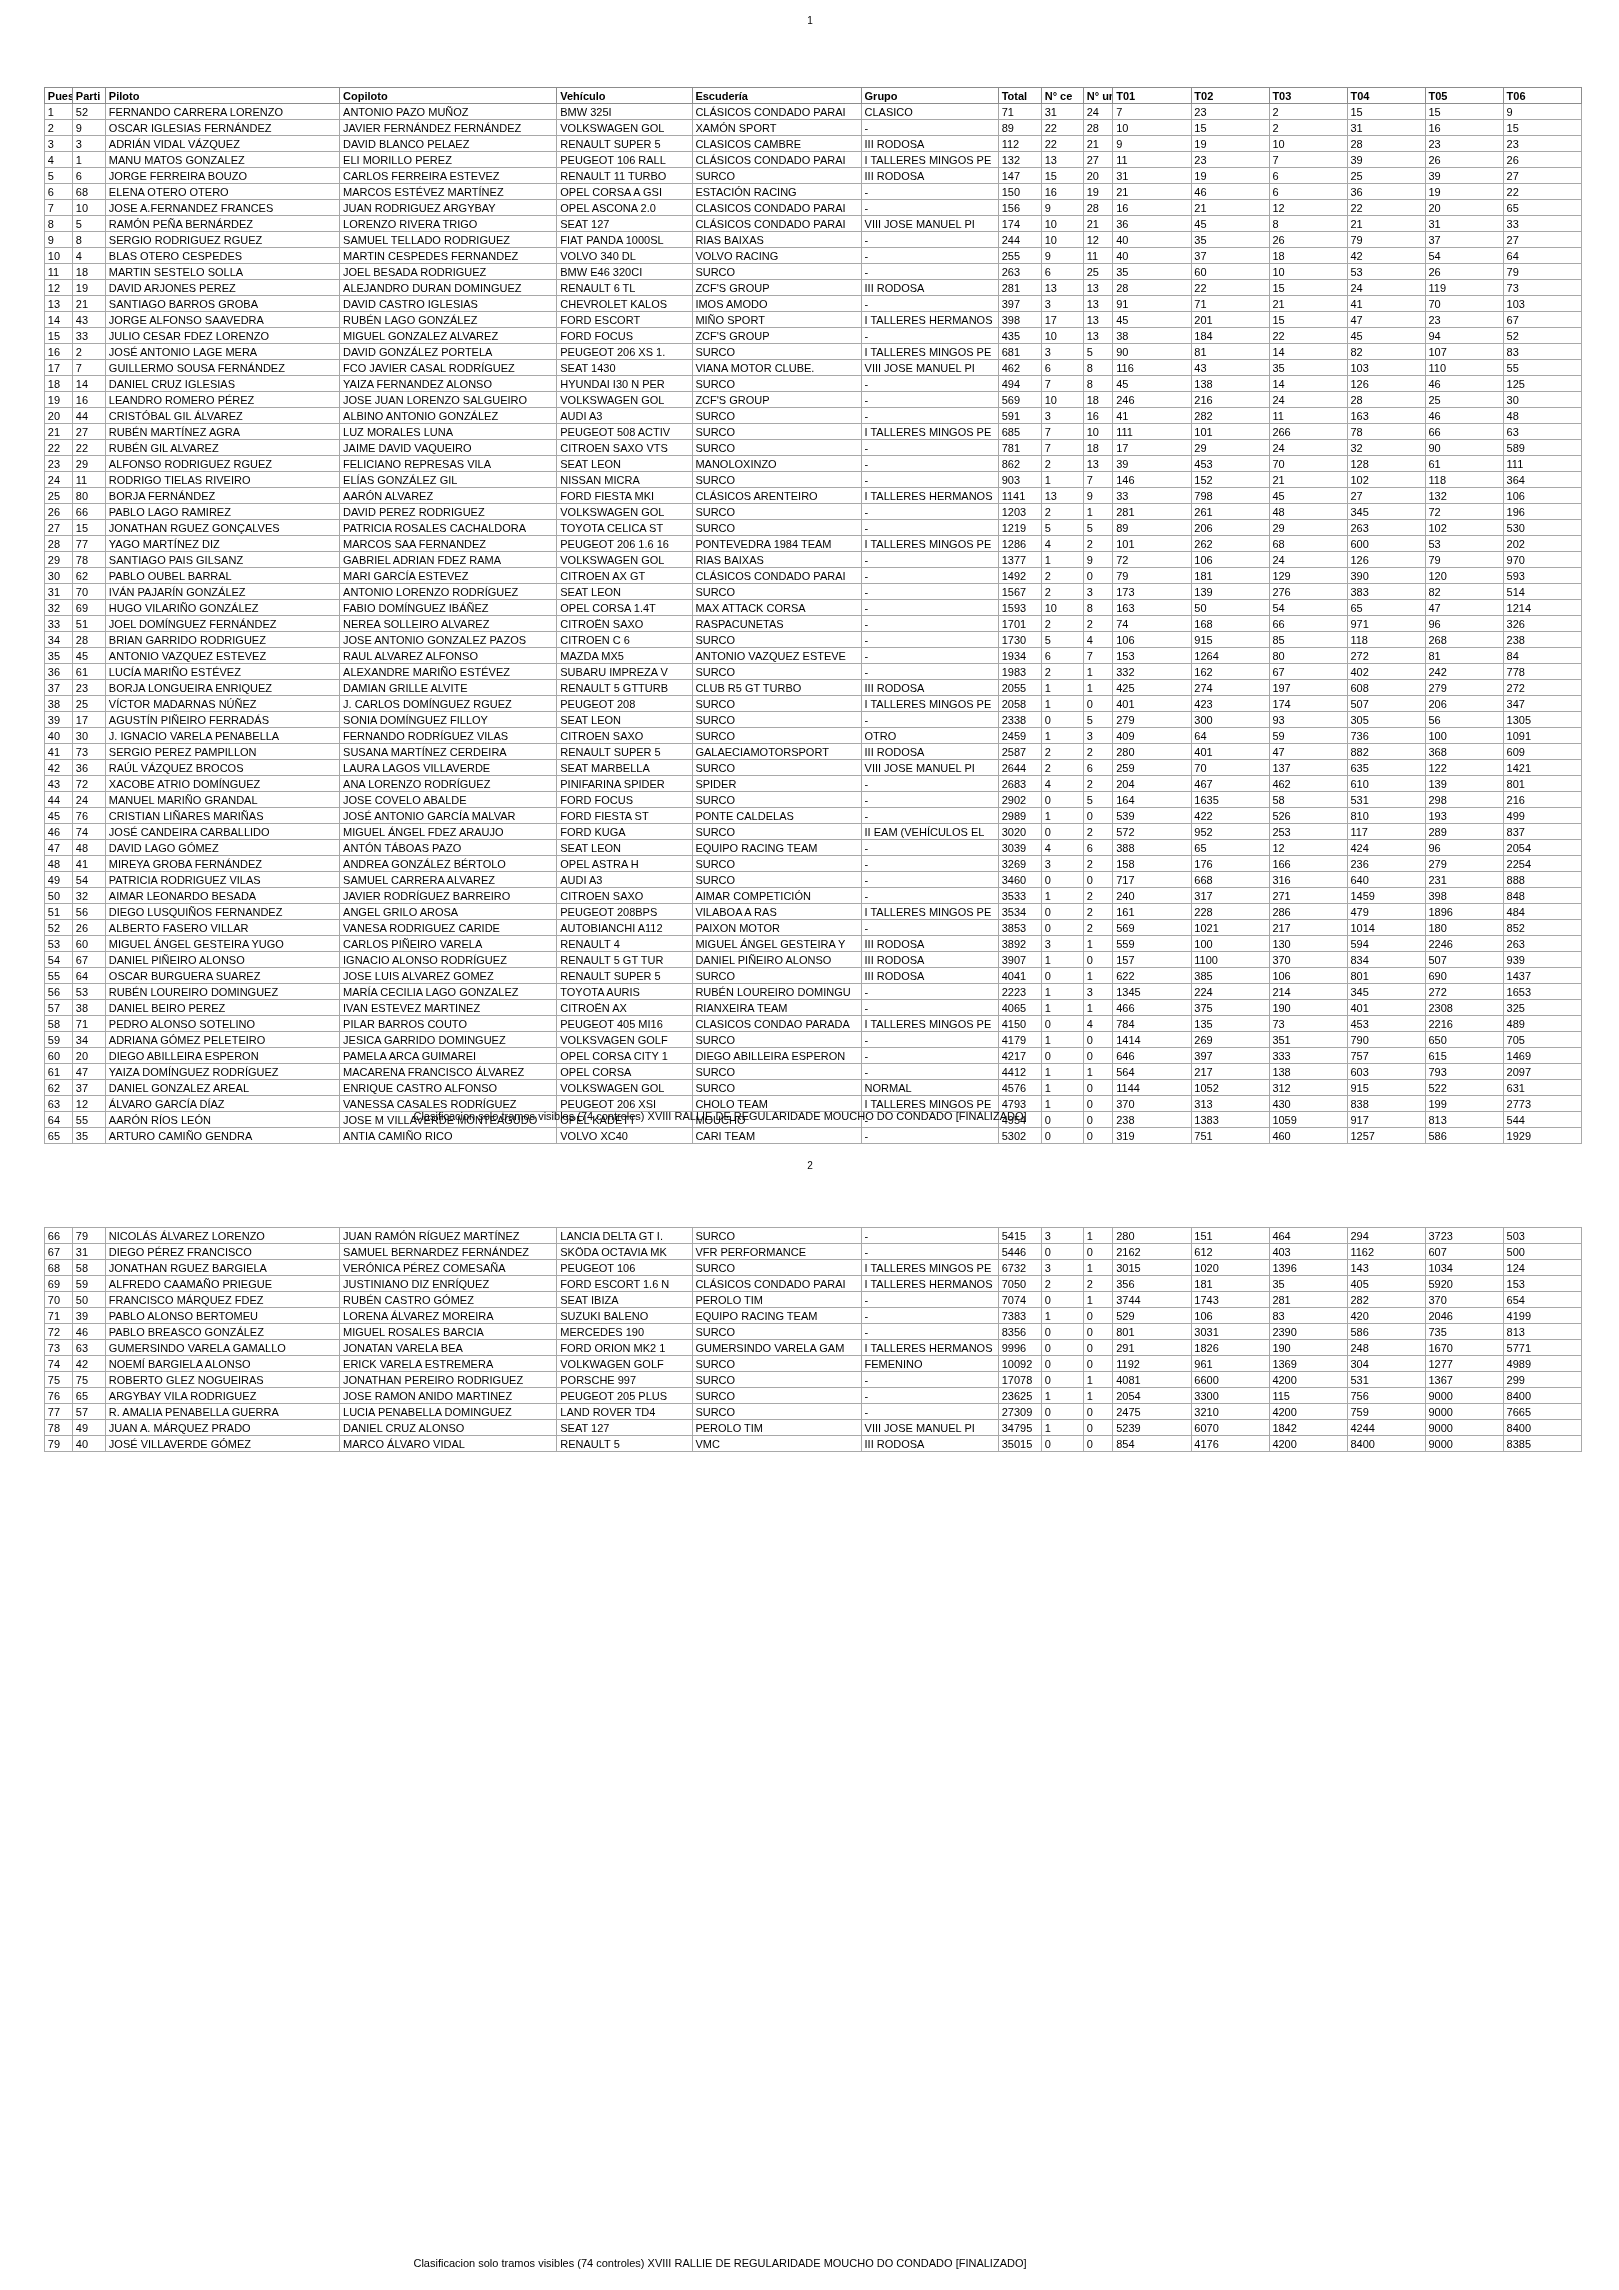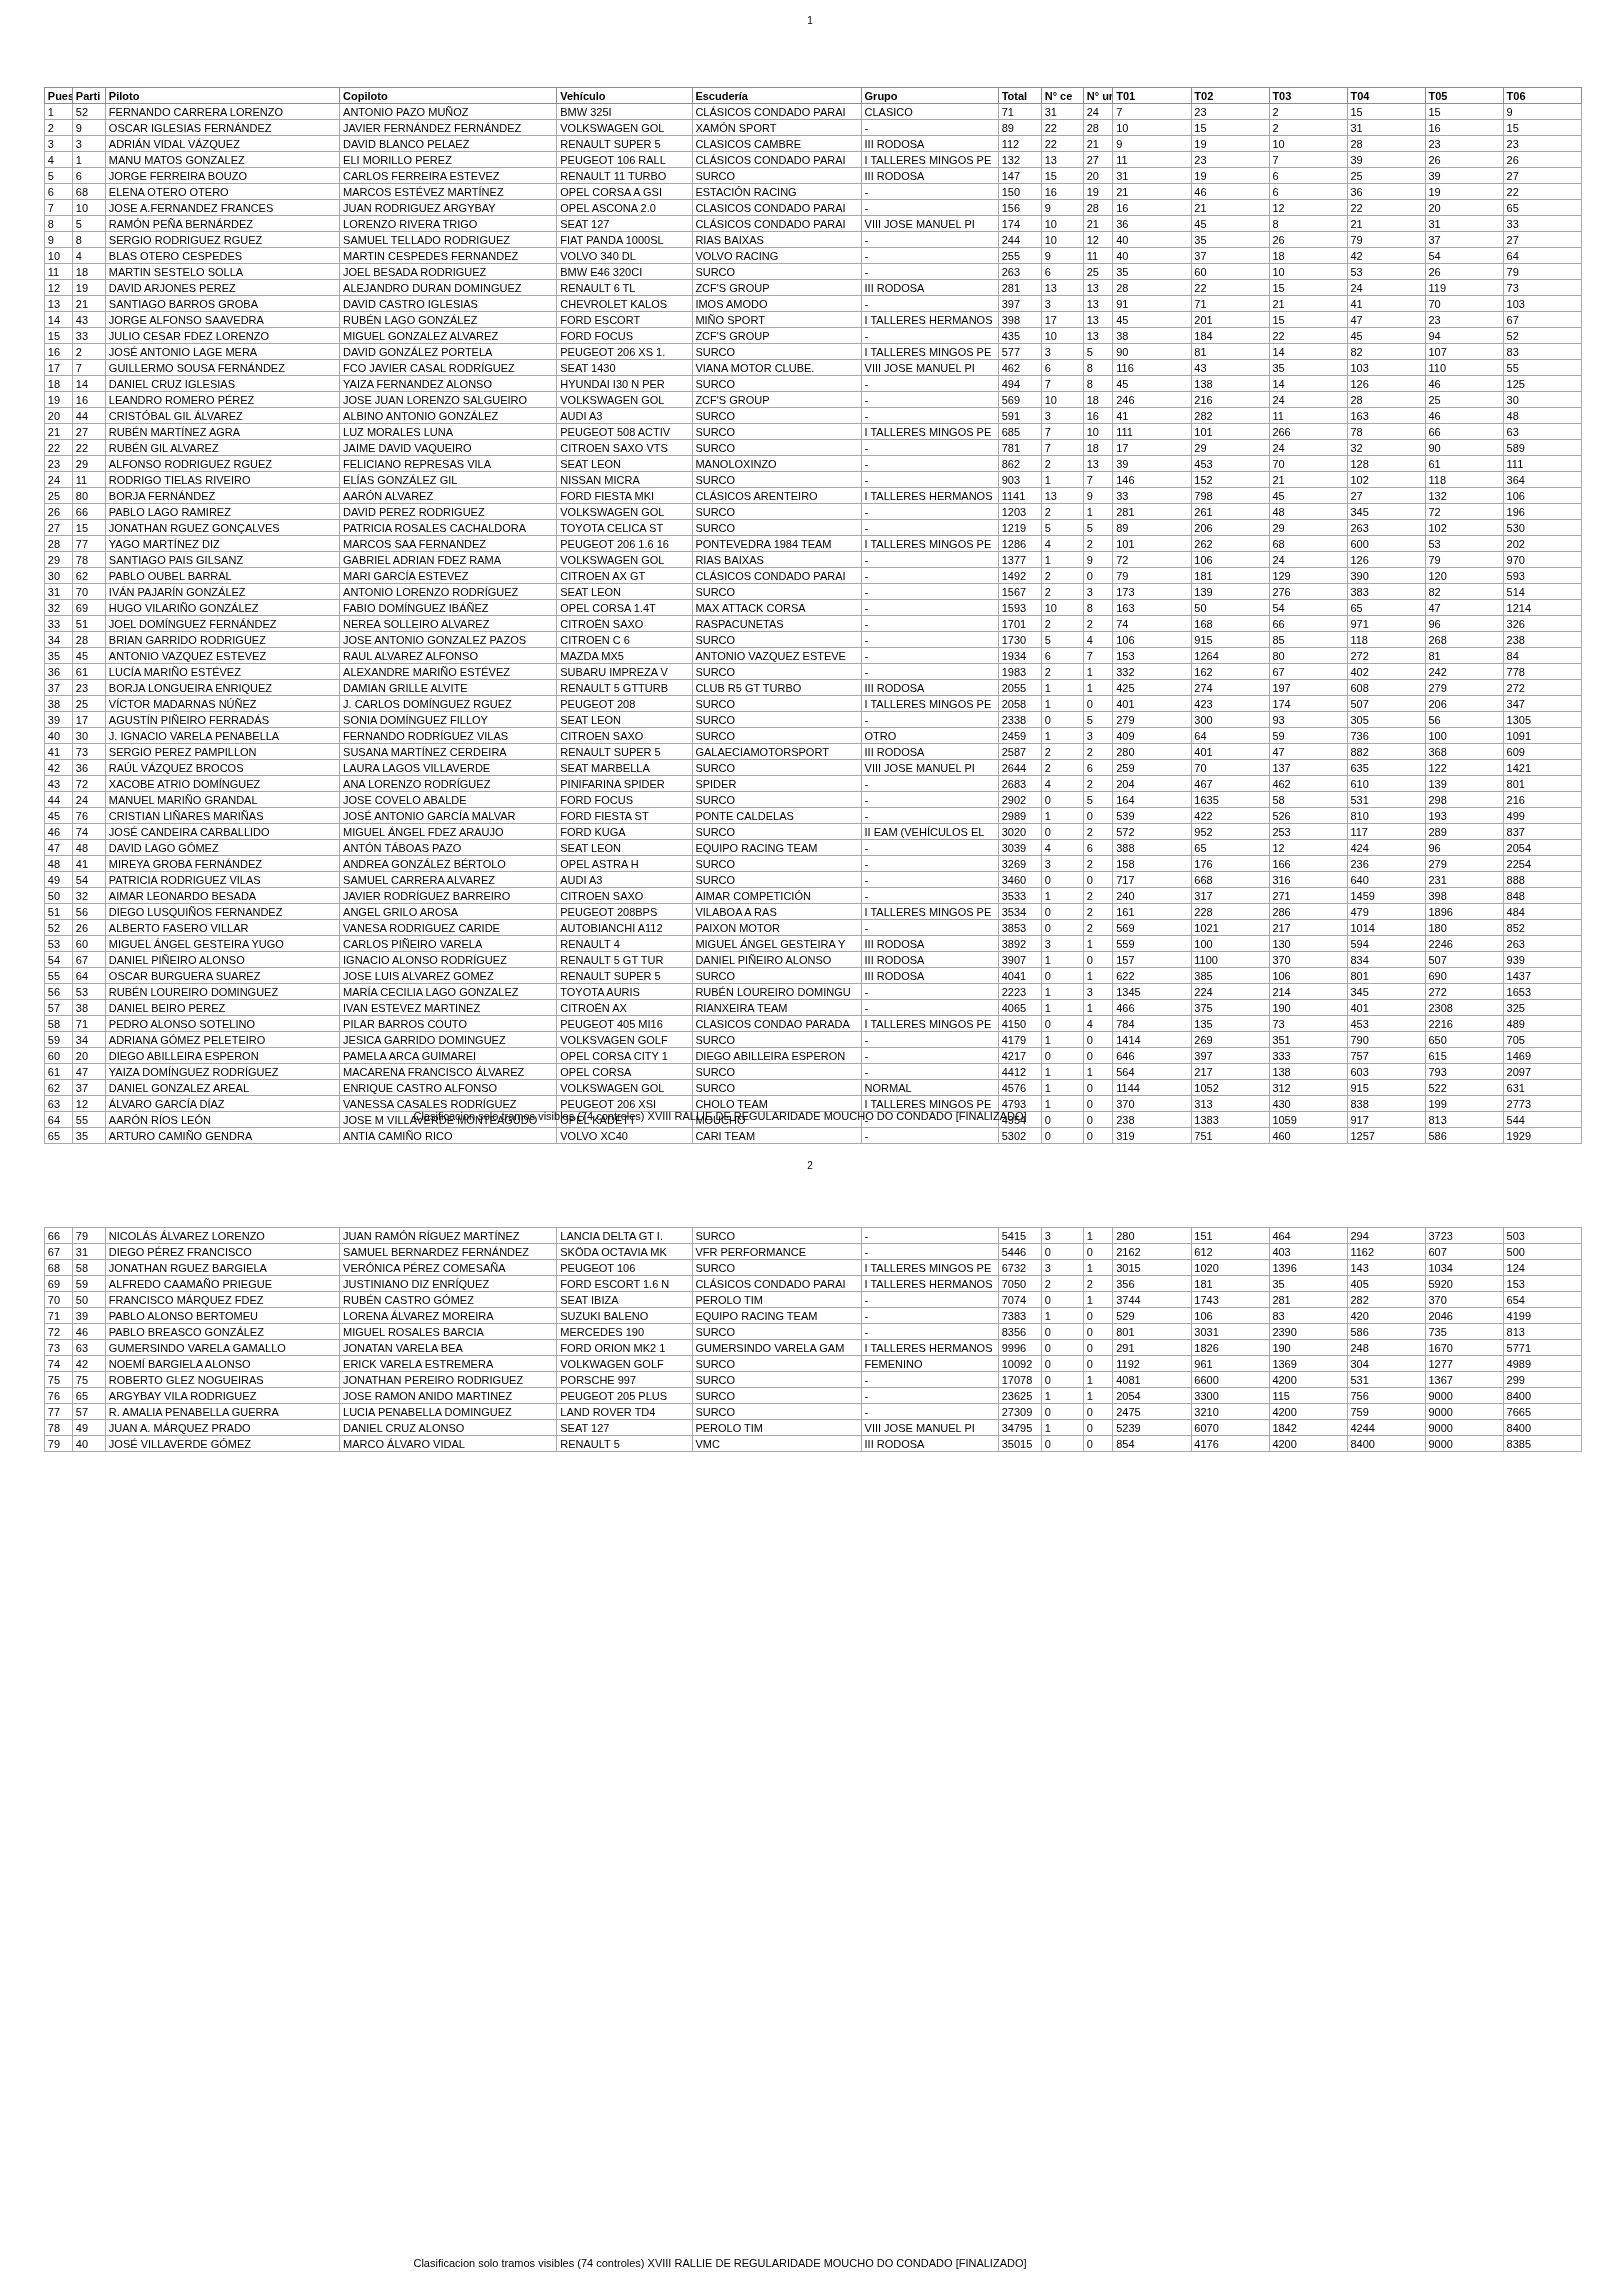--- a/index.html
+++ b/index.html
@@ -359,21 +359,21 @@
         <td>52</td>
       </tr>
       <tr>
         <td>16</td>
         <td>2</td>
         <td>JOSÉ ANTONIO LAGE MERA</td>
         <td>DAVID GONZÁLEZ PORTELA</td>
         <td>PEUGEOT 206 XS 1.</td>
         <td>SURCO</td>
         <td>I TALLERES MINGOS PE</td>
-        <td>577</td>
+        <td>681</td>
         <td>3</td>
         <td>5</td>
         <td>90</td>
         <td>81</td>
         <td>14</td>
         <td>82</td>
         <td>107</td>
         <td>83</td>
       </tr>
       <tr>

